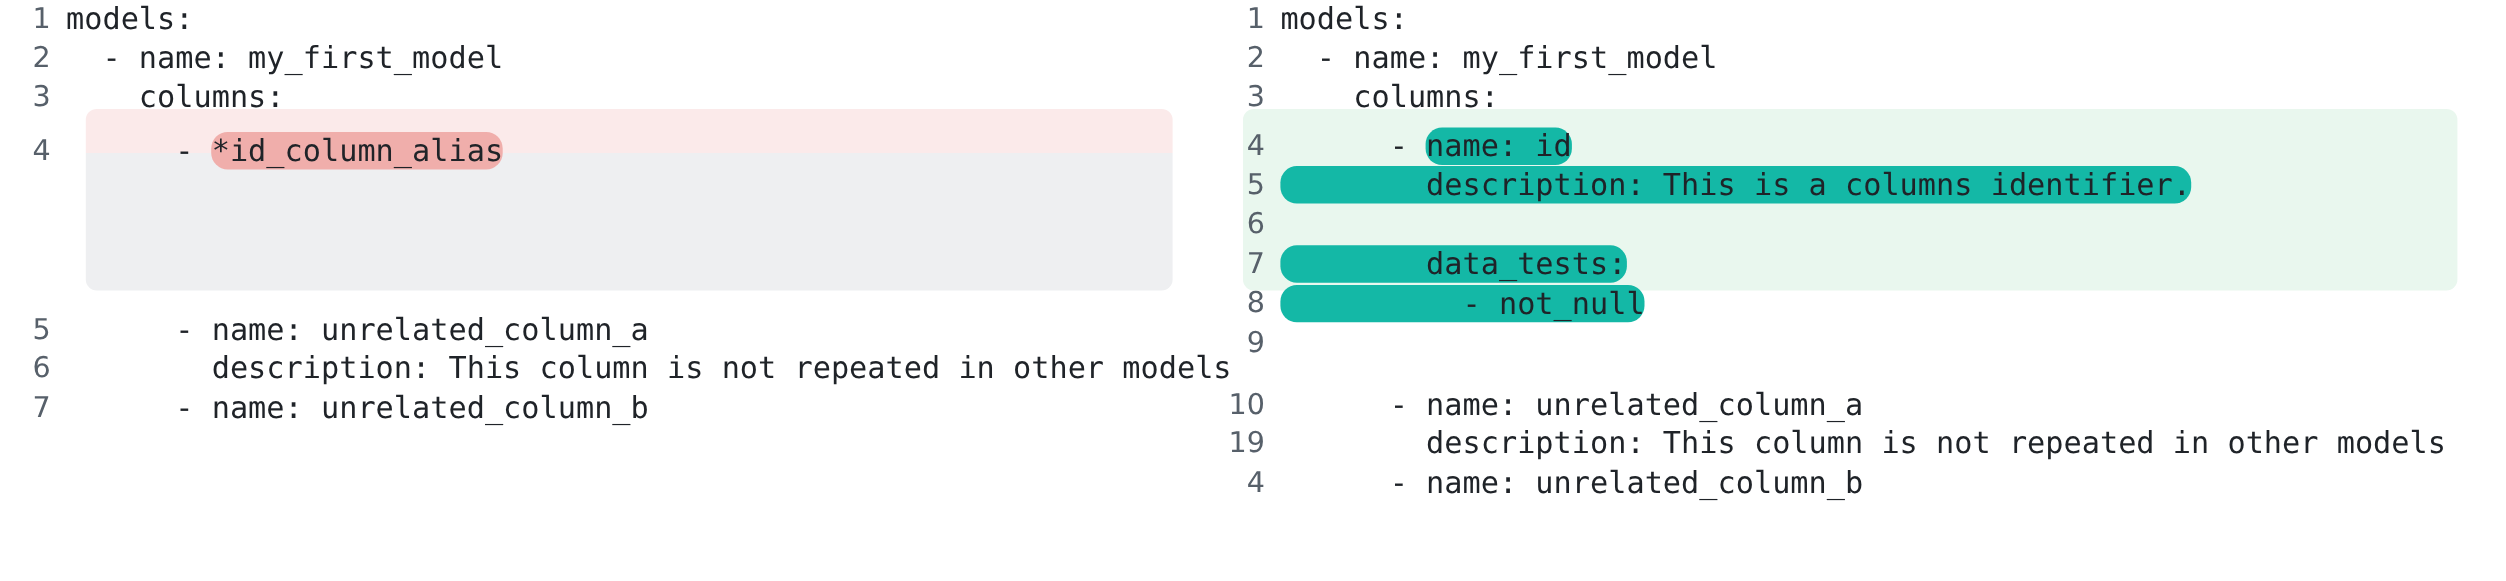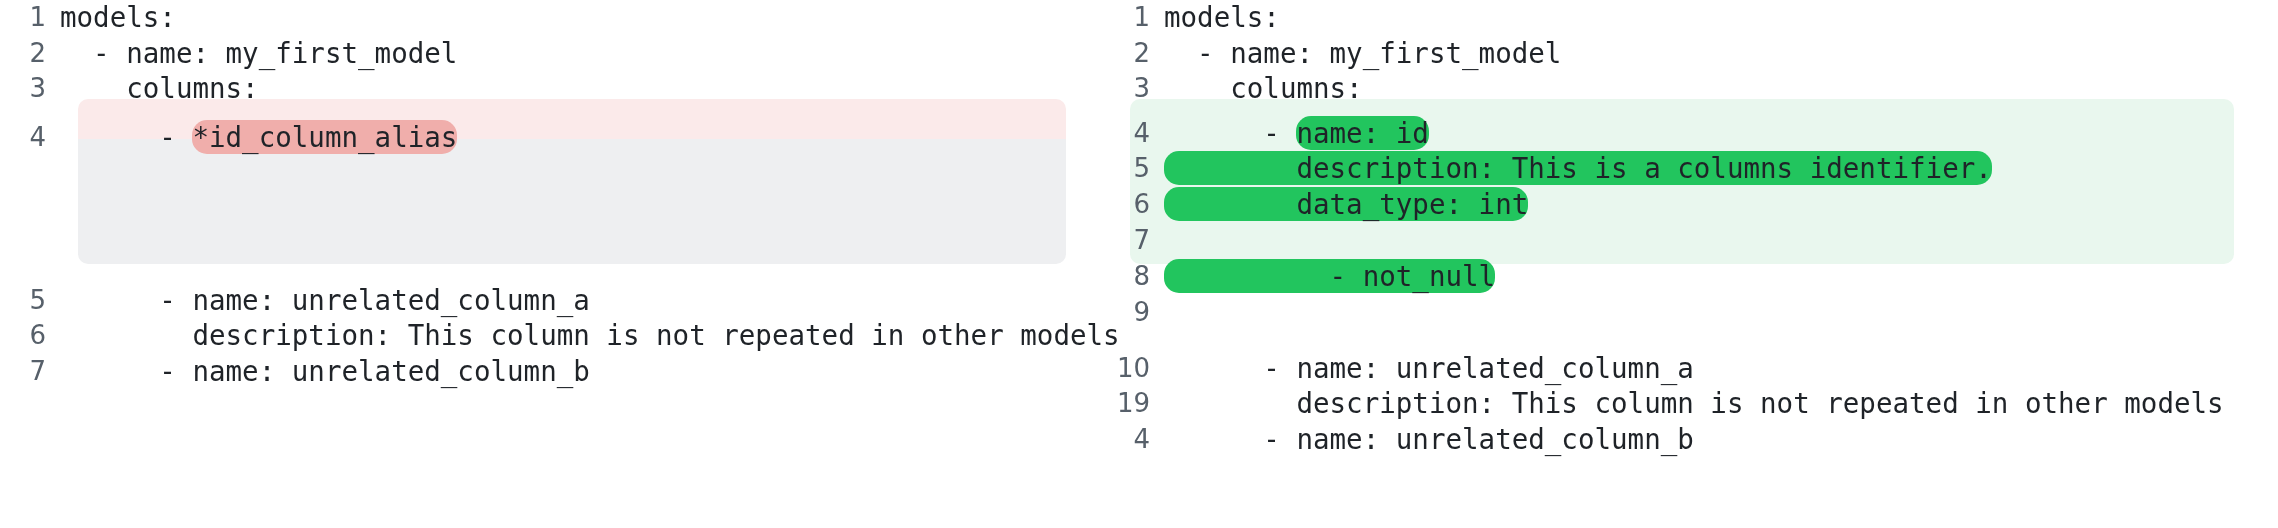--- a/index.html
+++ b/index.html
@@ -61,21 +61,21 @@
     line-height: 35.6px;
     font-family: "DejaVu Sans Mono", "Liberation Mono", monospace;
     z-index: 3;
     text-align: center;
   }
   .hl {
     border-radius: 15px;
     padding: 1px 0px;
   }
   .hl-red   { background: #f0aeab; }
-  .hl-green { background: #22c55e; }
+  .hl-green { background: #14b8a6; }
 
   
   .blockbg {
     position: absolute;
     z-index: 0;
     border-radius: 10px;
   }
   .bg-red-row  { background: #fbeaea; }
   .bg-grey     { background: #eeeff1; }
   .bg-green    { background: #e9f7ee; }
@@ -166,25 +166,25 @@
         <span class="lntext"><span>      - </span><span class="hl hl-green">name: id</span></span>
       </div>
 
       <div class="line" style="height:36px; align-items:center;">
         <span class="ln">5</span>
         <span class="lntext"><span class="hl hl-green">        description: This is a columns identifier.</span></span>
       </div>
 
       <div class="line" style="height:36px; align-items:center;">
         <span class="ln">6</span>
-        <span class="lntext"><span class="hl hl-green">        data_type: int</span></span>
       </div>
 
       <div class="line" style="height:36px; align-items:center;">
         <span class="ln">7</span>
+        <span class="lntext"><span class="hl hl-green">        data_tests:</span></span>
       </div>
 
       <div class="line" style="height:36px; align-items:center;">
         <span class="ln">8</span>
         <span class="lntext"><span class="hl hl-green">          - not_null</span></span>
       </div>
 
       <div class="line" style="height:36px; align-items:center;">
         <span class="ln">9</span>
       </div>

